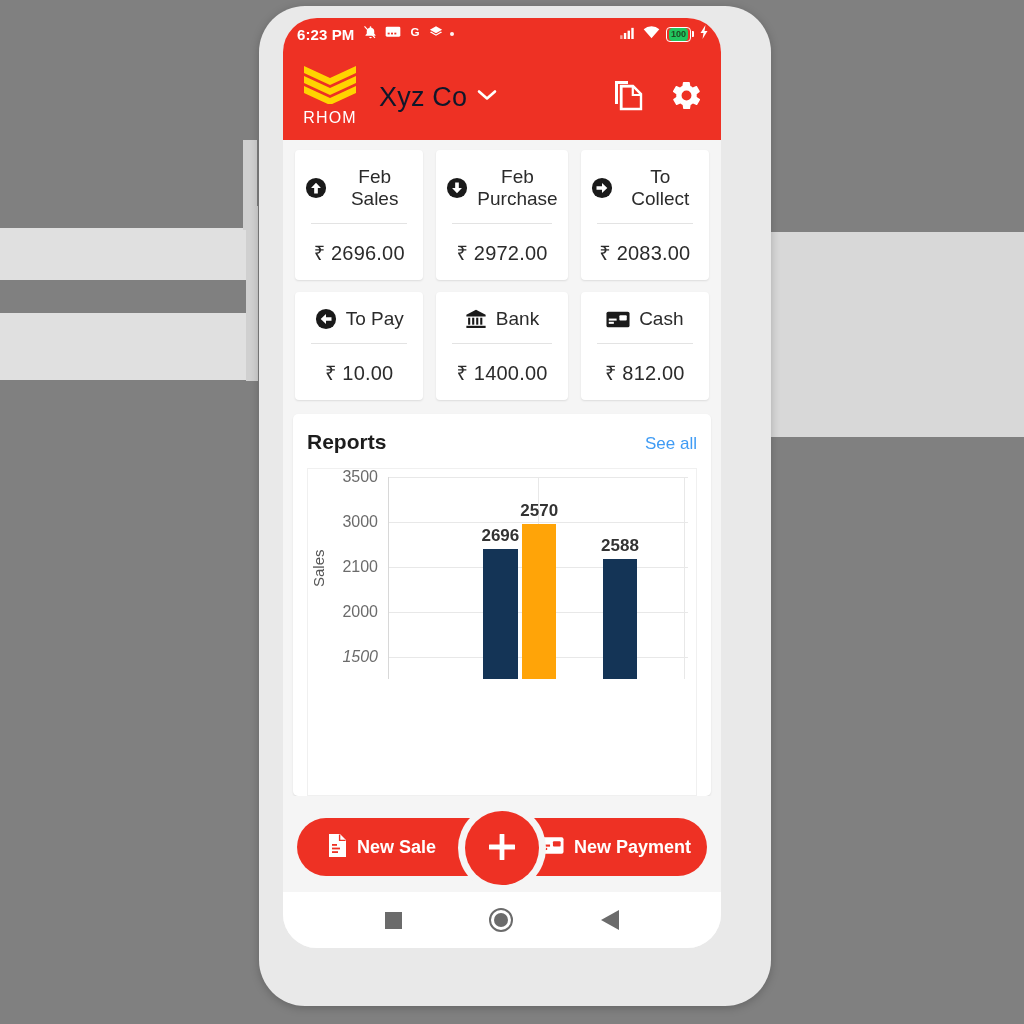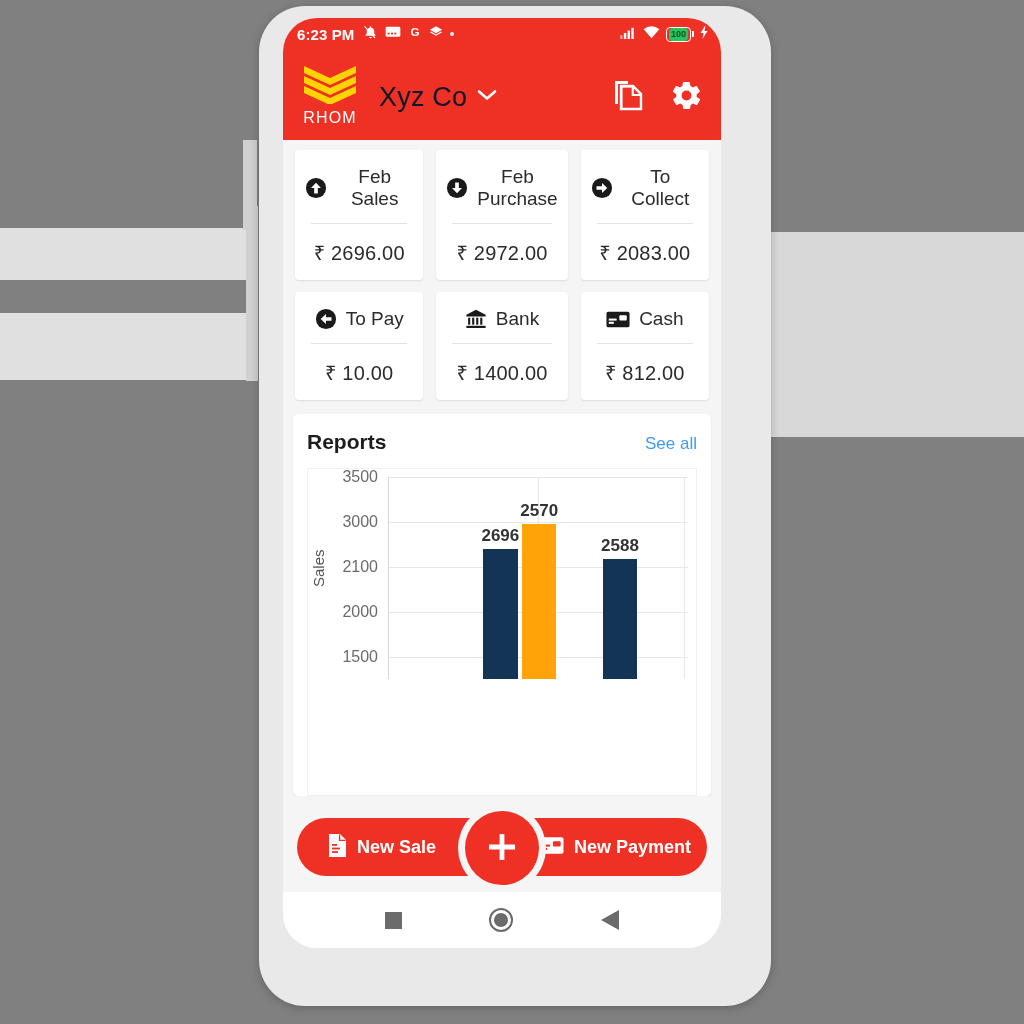--- a/index.html
+++ b/index.html
@@ -583,21 +583,21 @@
             <span class="reports-title">Reports</span>
             <span class="reports-seeall">See all</span>
           </div>
 
           <div class="chart-frame">
             <div class="chart-inner">
 
               <span class="y-title">Sales</span>
 
               <div class="y-ticks" id="yticks">
-                  <span class="y-tick" style="top: 187.556px;">1500</span>
+                  <span class="y-tick" style="top: 187.556px; font-style: italic;">1500</span>
                   <span class="y-tick" style="top: 142.667px;">2000</span>
                   <span class="y-tick" style="top: 97.7778px;">2100</span>
                   <span class="y-tick" style="top: 52.8889px;">3000</span>
                   <span class="y-tick" style="top: 8px;">3500</span>
                 </div>
 
               <div class="plot" id="plot">
                   <div class="grid-line" style="top: 179.556px;"></div>
                   <div class="grid-line" style="top: 134.667px;"></div>
                   <div class="grid-line" style="top: 89.7778px;"></div>

